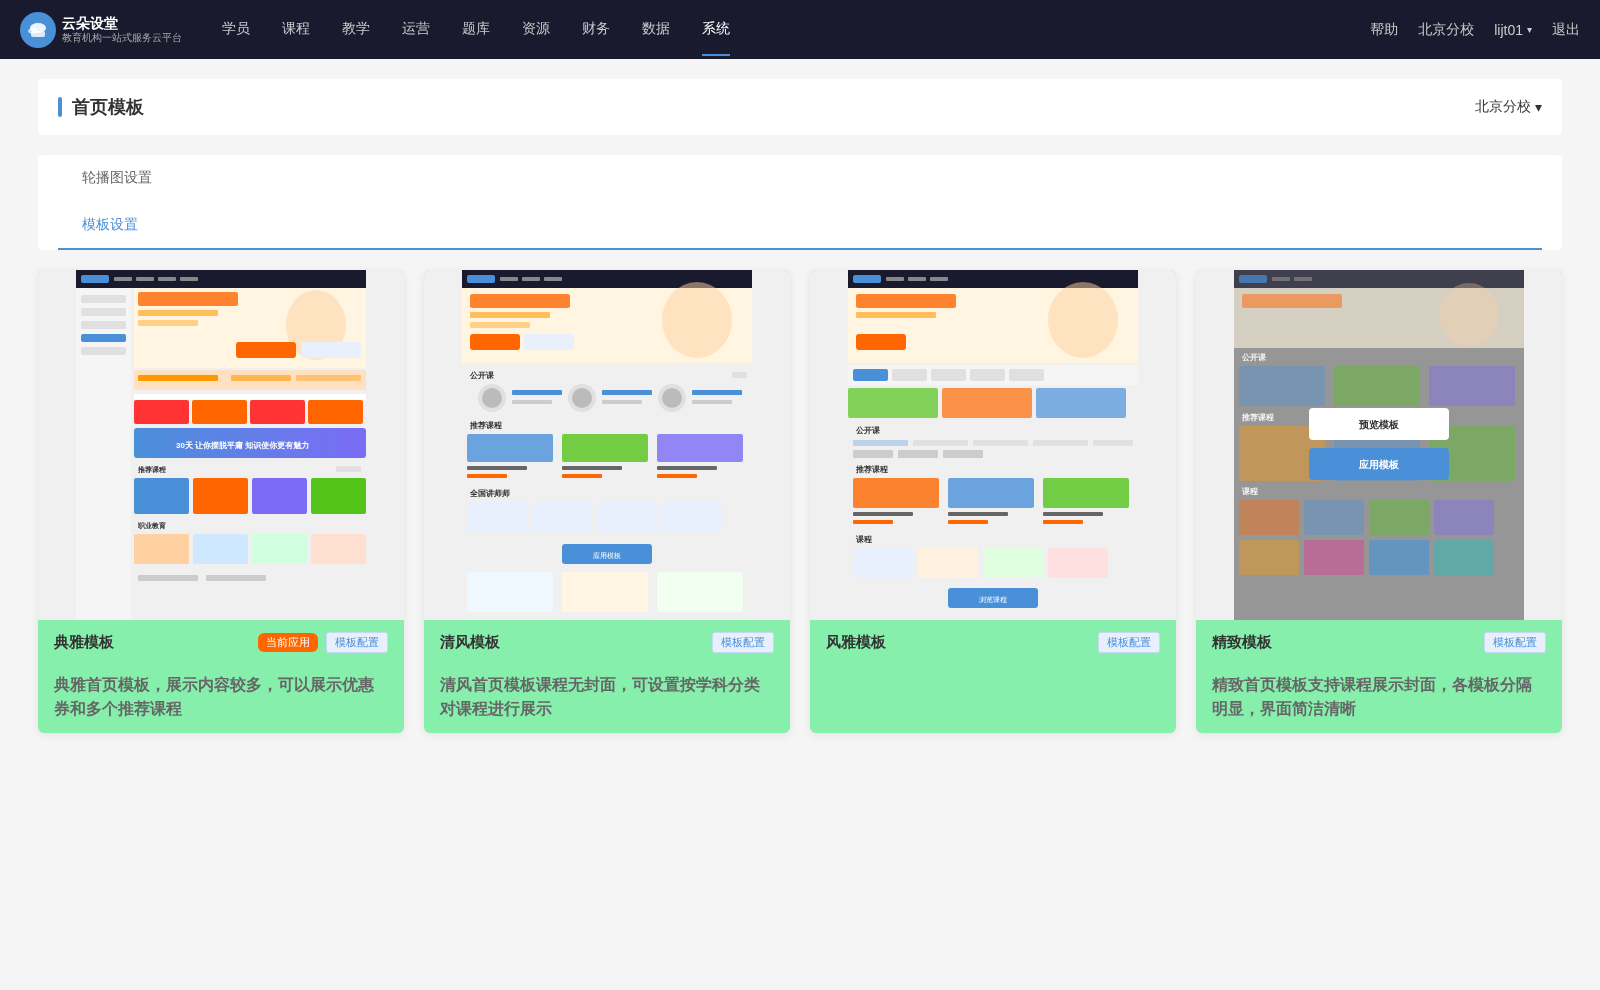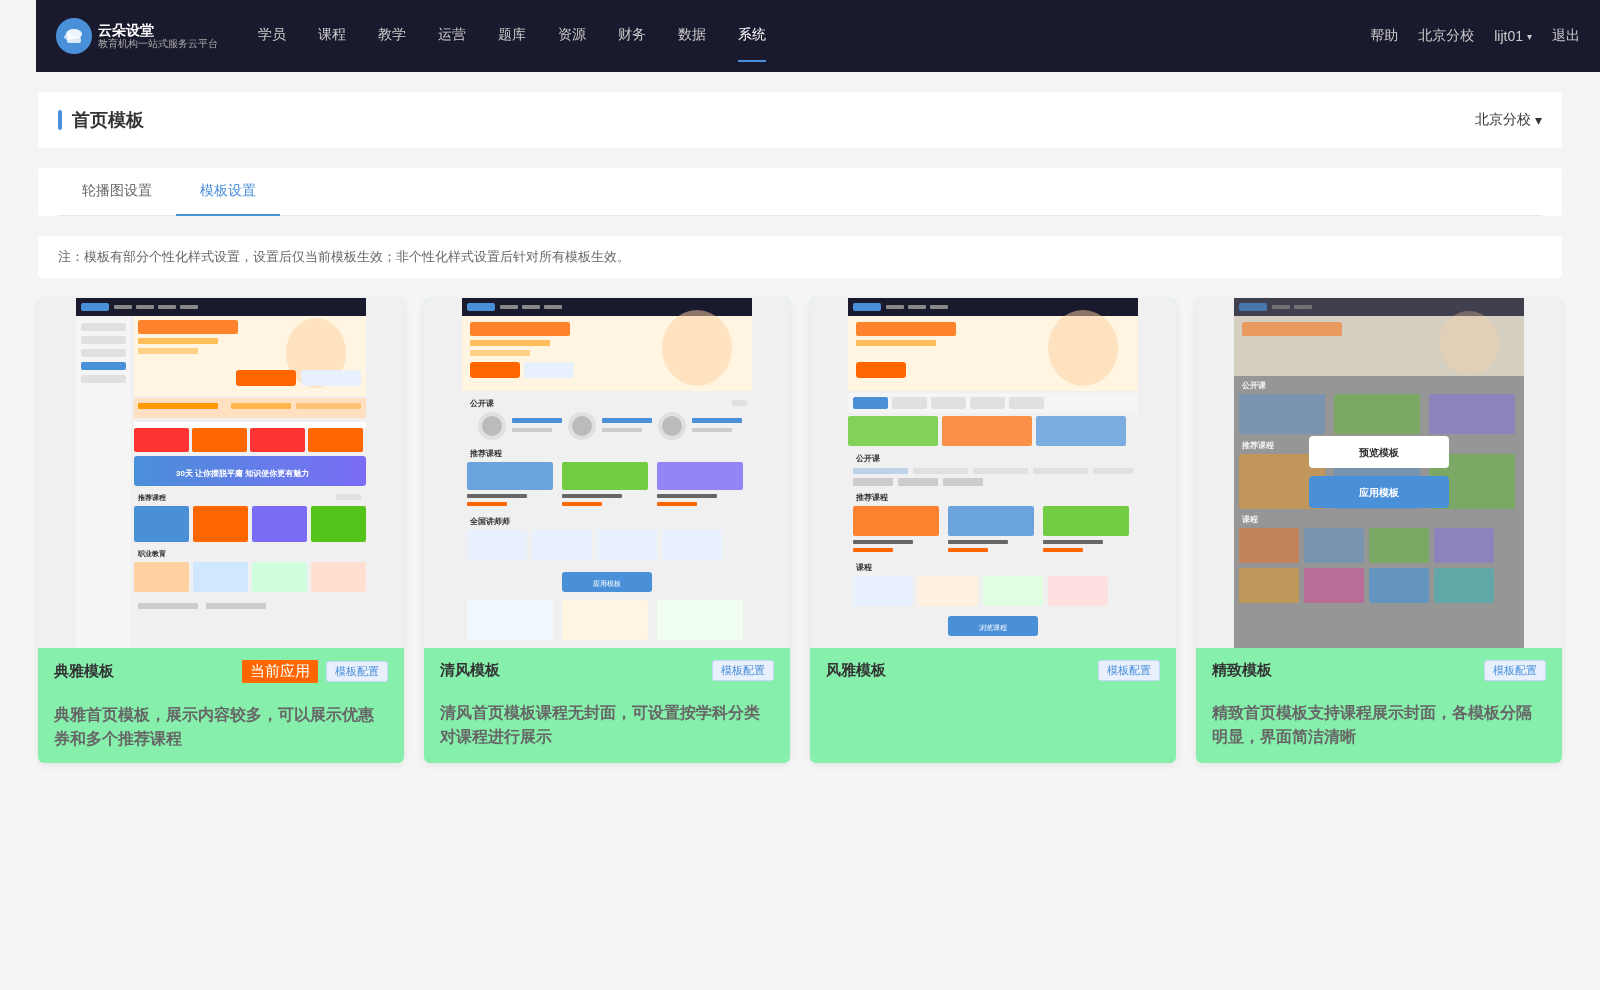--- a/index.html
+++ b/index.html
@@ -1,26 +1,25 @@
 <!DOCTYPE html>
 <html><head>
   <meta charset="utf-8">
   <style>
     * { box-sizing: border-box; margin: 0; padding: 0; }
     body { font-family: "PingFang SC", "Microsoft YaHei", sans-serif; background: #f5f5f5; font-size: 14px; color: #333; }
 
     
     .header {
       background: #1a1a2e;
-      height: 72px;
+      height: 59px;
       display: flex;
       align-items: center;
       padding: 0 20px;
       position: relative;
-      margin-left: 36px;
     }
     .header-logo {
       display: flex;
       align-items: center;
       margin-right: 40px;
     }
     .logo-icon {
       width: 36px;
       height: 36px;
       background: #4a90d9;
@@ -116,20 +115,21 @@
     
     .tabs-container {
       background: white;
       padding: 0 20px;
       margin-bottom: 20px;
       border-radius: 4px;
     }
     .tabs {
       display: flex;
       border-bottom: 1px solid #e8e8e8;
+      flex-direction: column;
     }
     .tab {
       padding: 14px 24px;
       cursor: pointer;
       font-size: 14px;
       color: #666;
       border-bottom: 2px solid transparent;
       margin-bottom: -1px;
     }
     .tab.active {
@@ -187,23 +187,23 @@
       color: #333;
     }
     .template-badges {
       display: flex;
       align-items: center;
       gap: 8px;
     }
     .badge-current {
       background: #ff6600;
       color: white;
-      font-size: 15px;
+      font-size: 11px;
       padding: 2px 8px;
-      border-radius: 1px;
+      border-radius: 6px;
     }
     .badge-config {
       background: #e8f0fe;
       color: #4a90d9;
       font-size: 11px;
       padding: 2px 8px;
       border-radius: 3px;
       cursor: pointer;
       border: 1px solid #c5d8f8;
     }
@@ -265,21 +265,20 @@
     </div>
   </div>
 
   <div class="tabs-container">
     <div class="tabs">
       <div class="tab">轮播图设置</div>
       <div class="tab active">模板设置</div>
     </div>
   </div>
 
-  <div class="notice">注：模板有部分个性化样式设置，设置后仅当前模板生效；非个性化样式设置后针对所有模板生效。</div>
 
   <div class="template-grid">
 
     <div class="template-card">
       <div class="template-preview">
         
         <svg width="100%" height="100%" viewBox="0 0 290 350" xmlns="http://www.w3.org/2000/svg">
 
           <rect width="290" height="18" fill="#1a1a2e"></rect>
           <rect x="5" y="5" width="28" height="8" rx="2" fill="#4a90d9"></rect>

